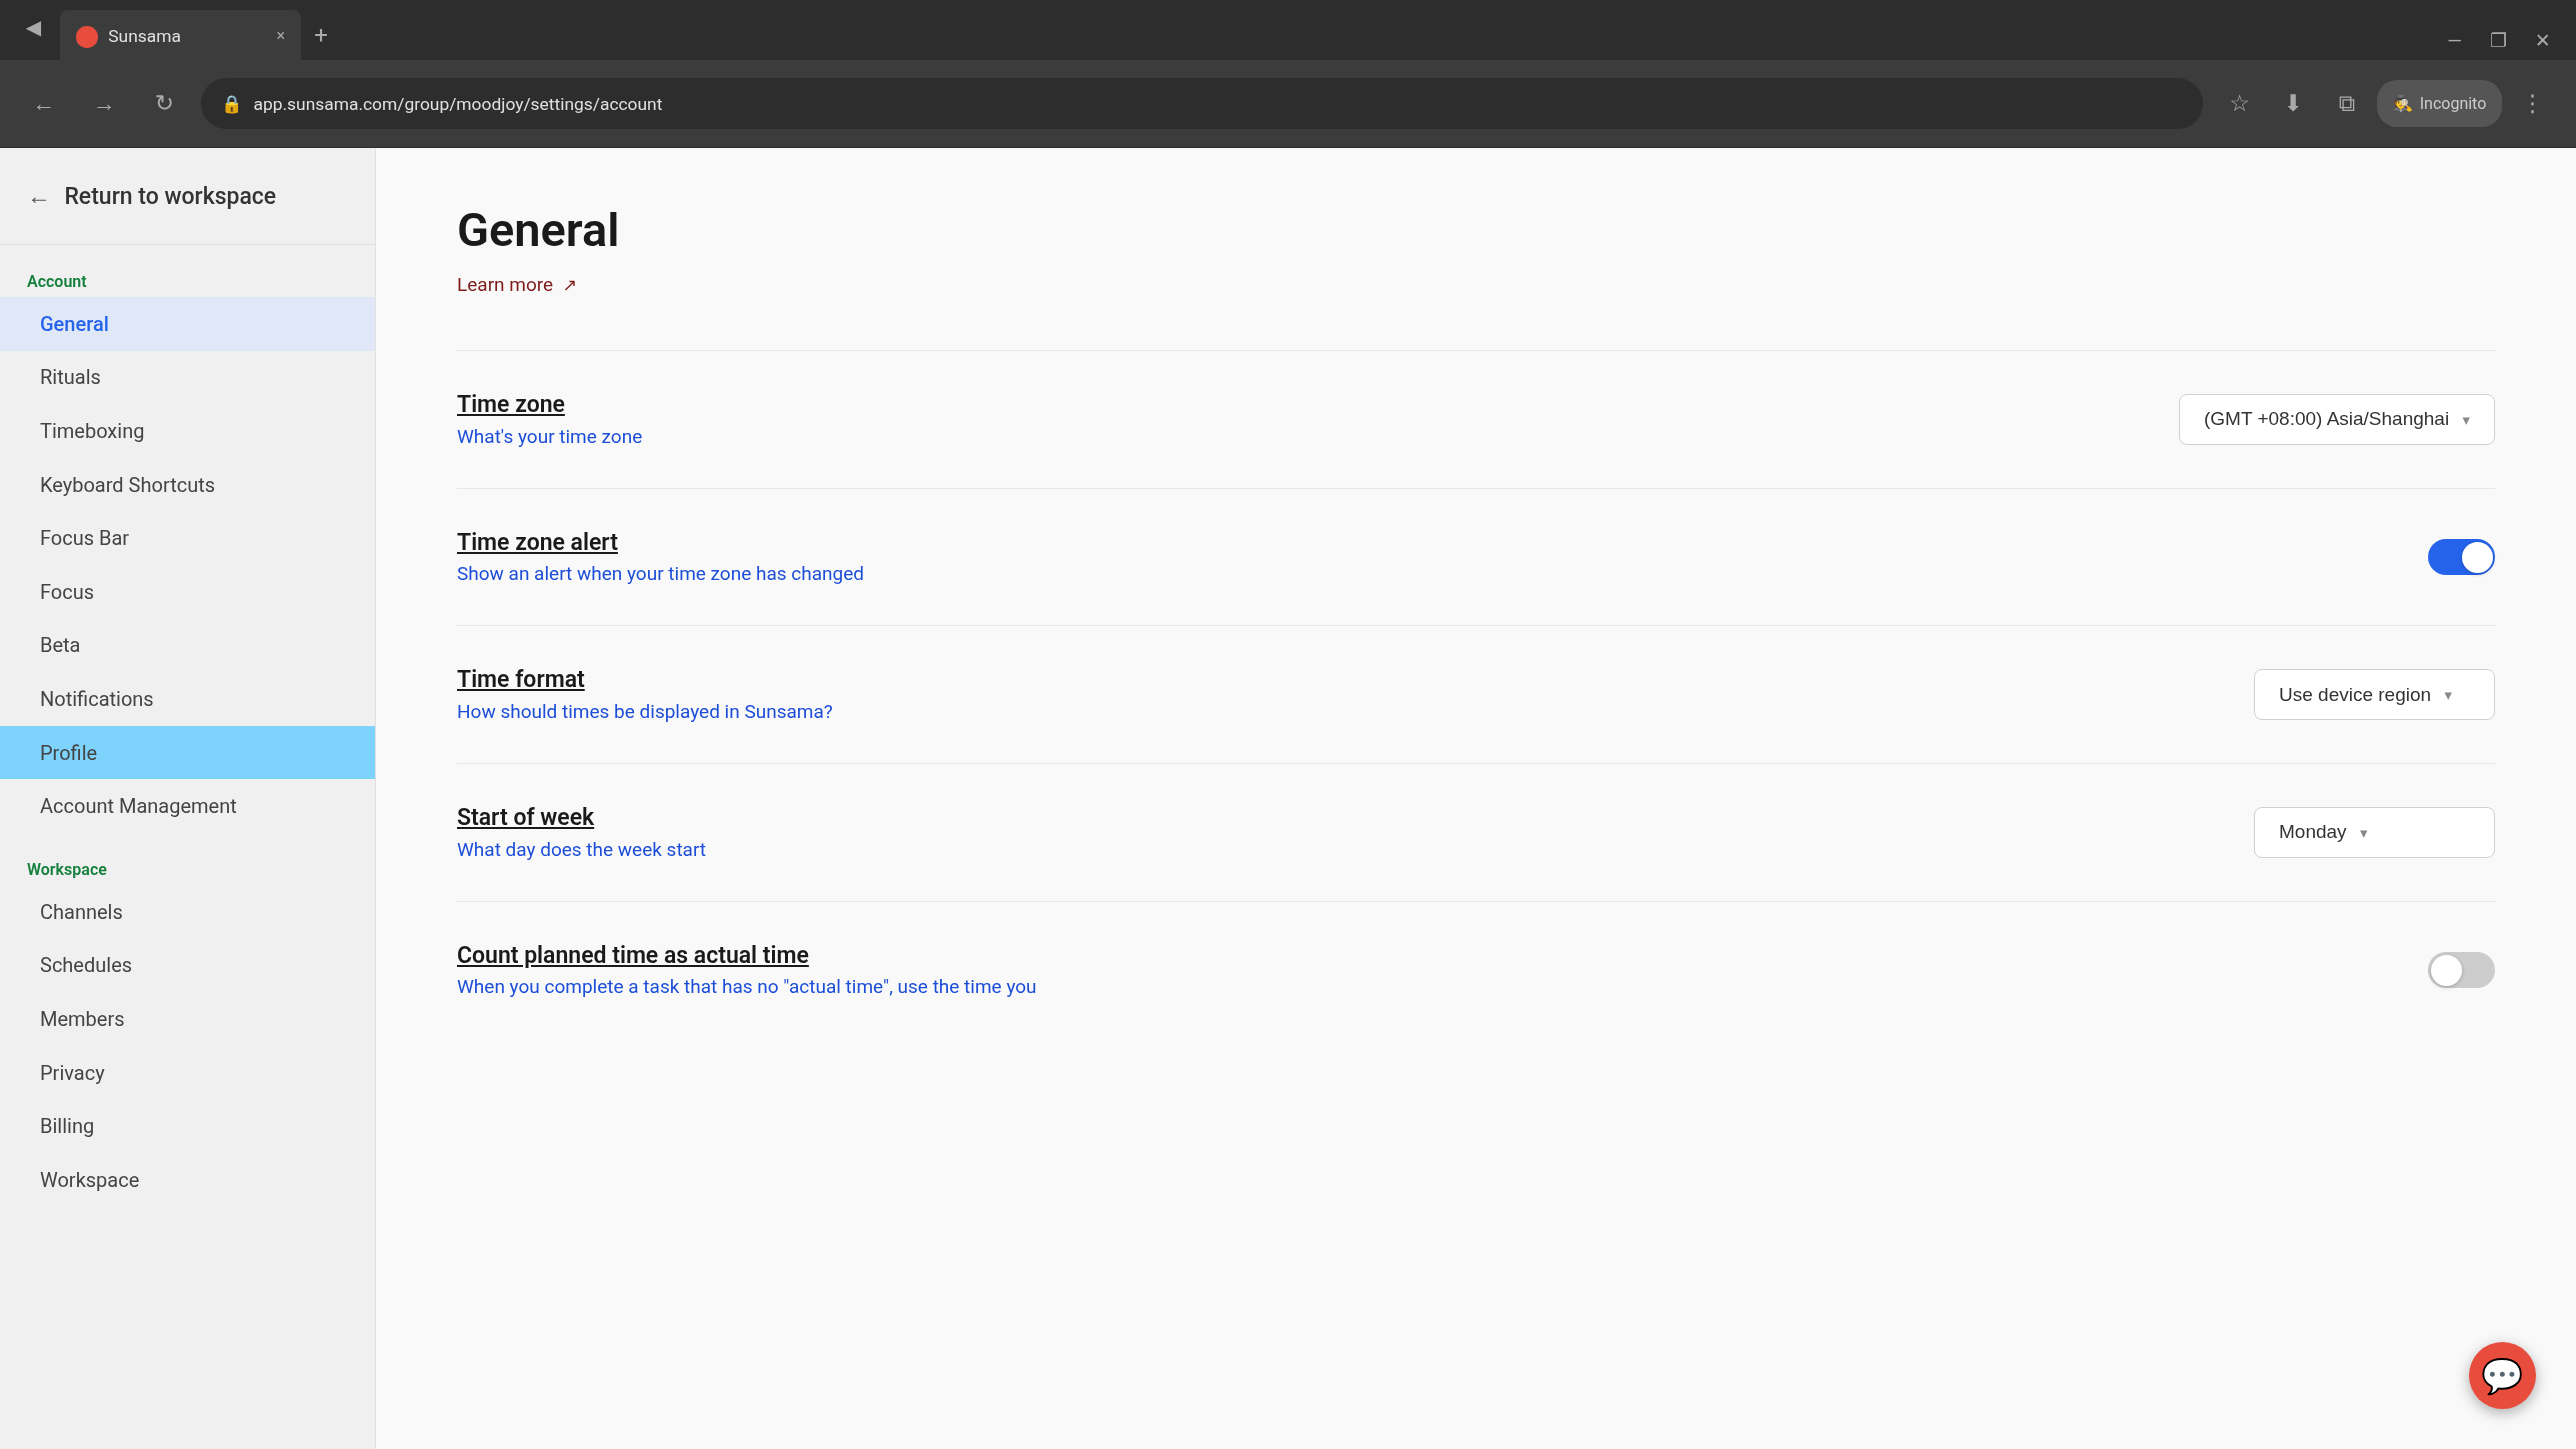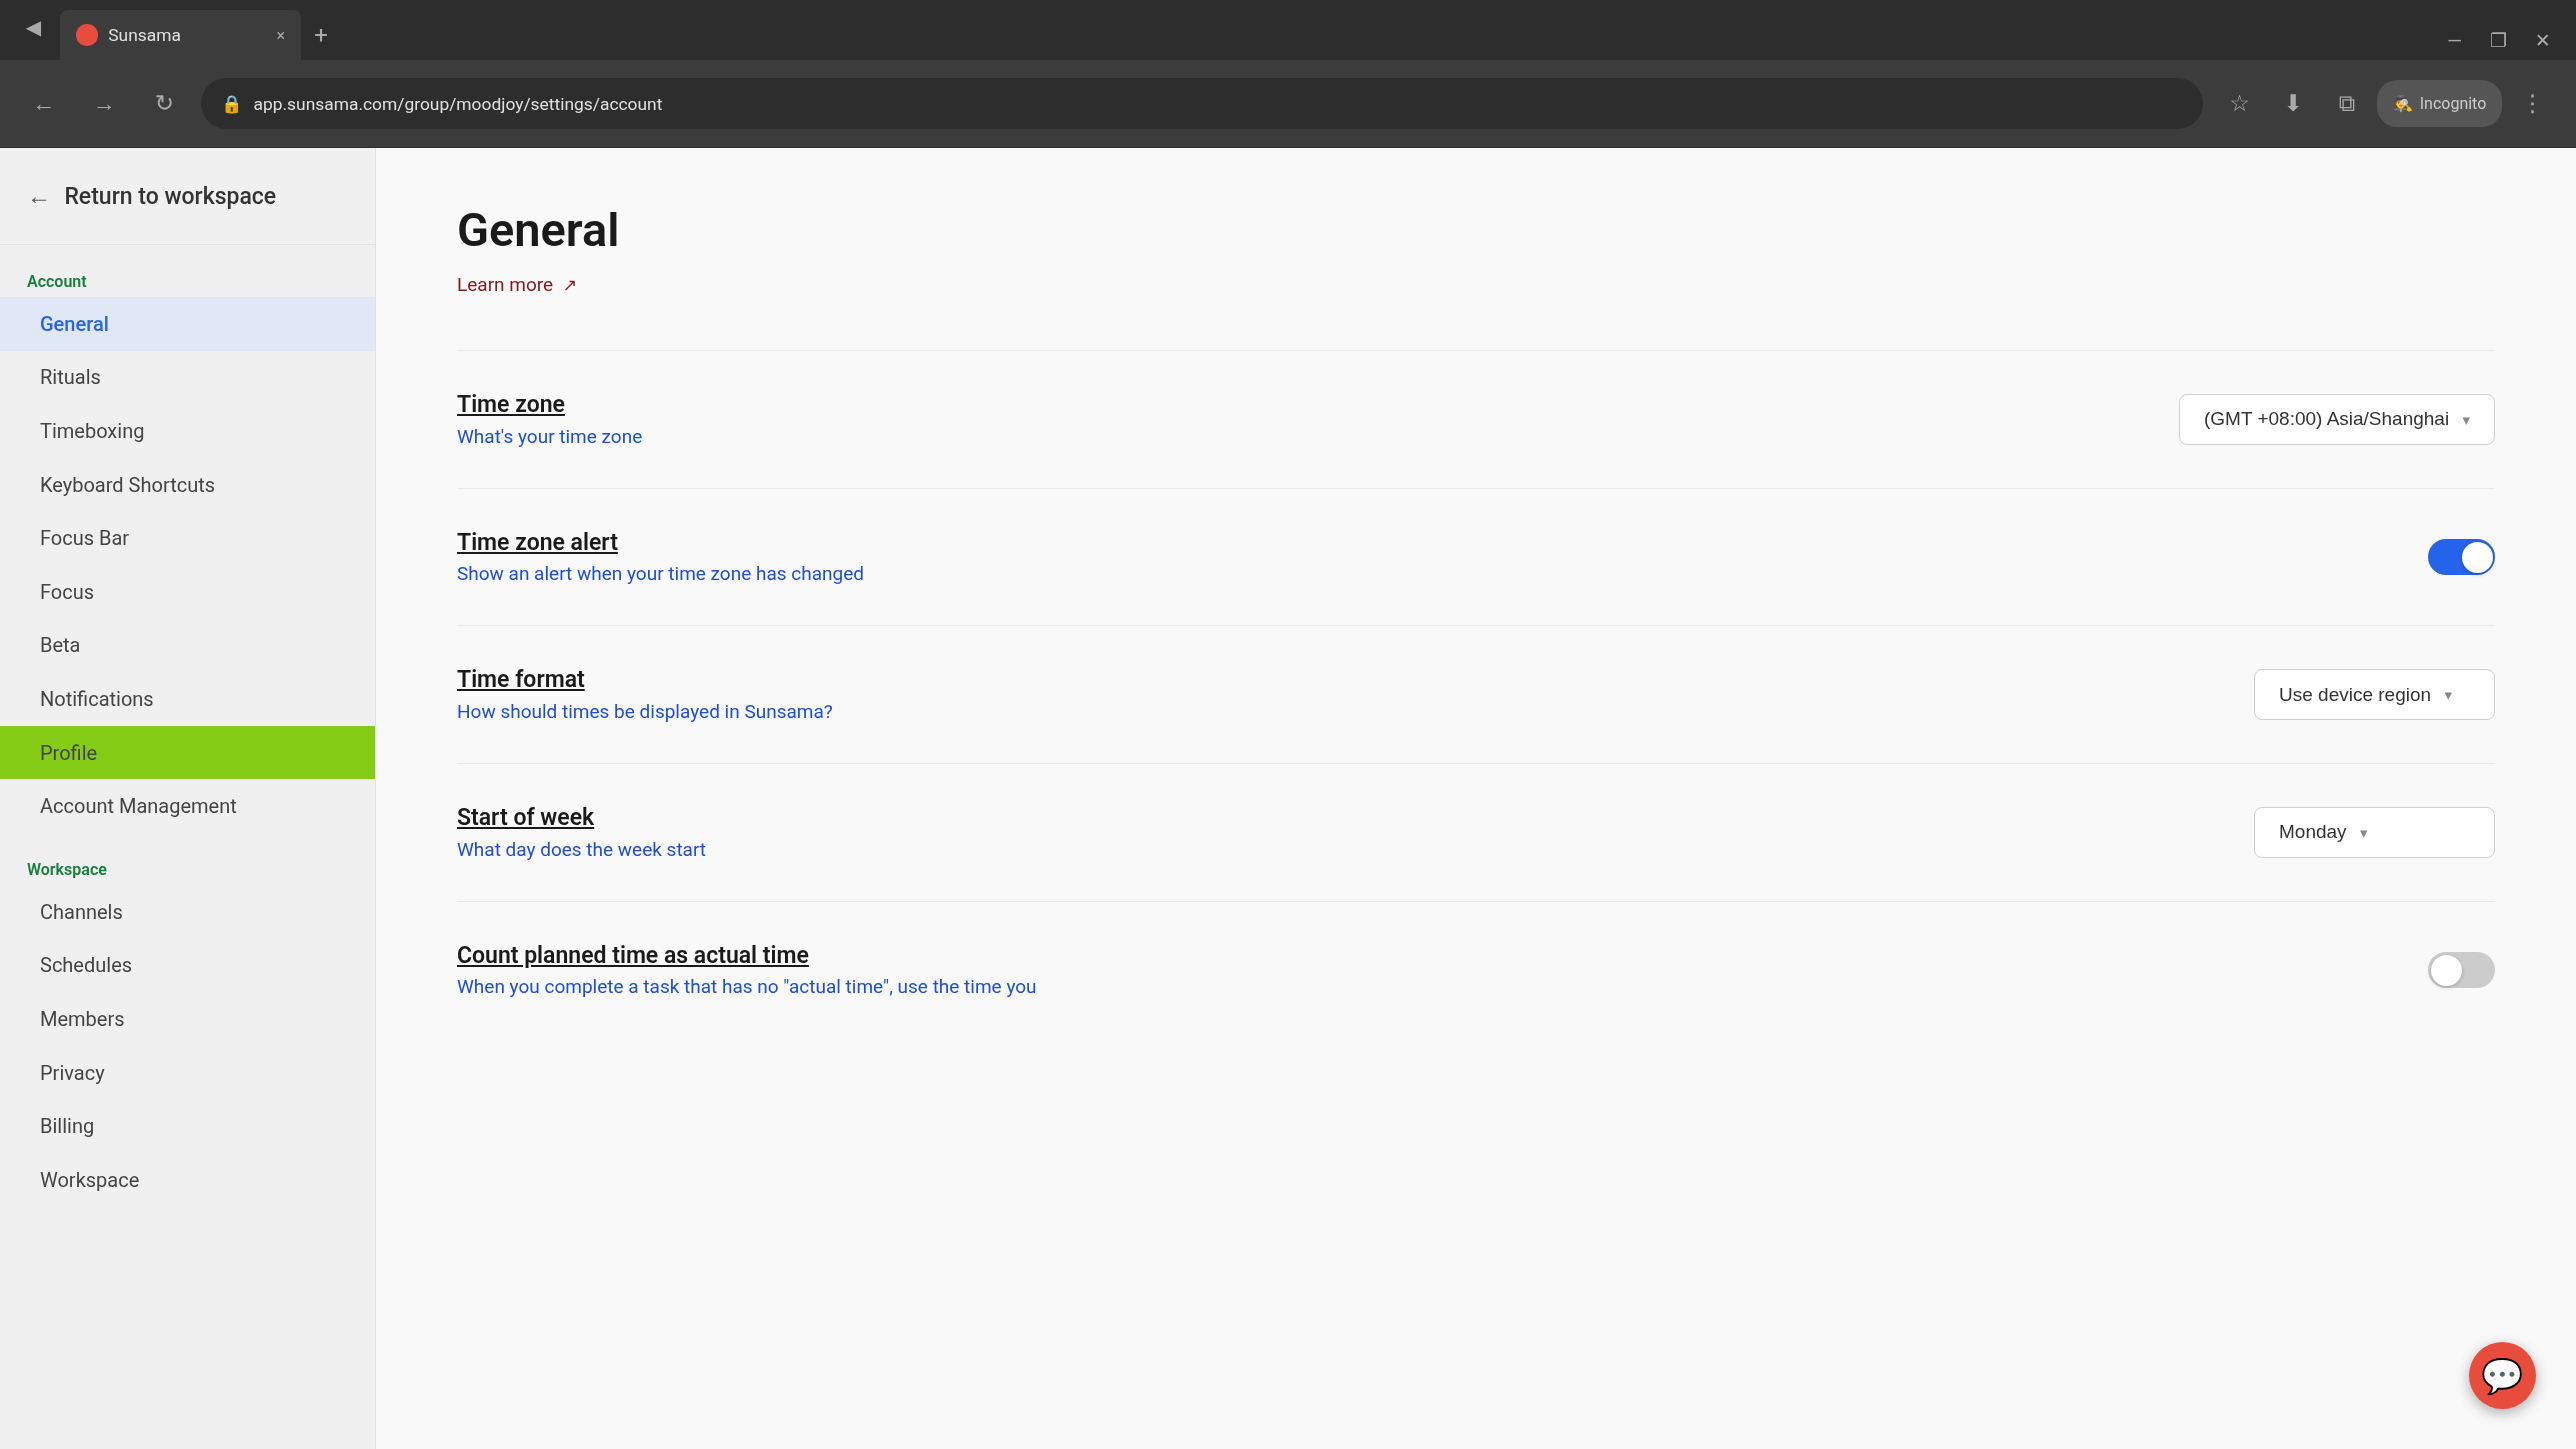--- a/index.html
+++ b/index.html
@@ -44,22 +44,21 @@
       margin-bottom: 5.4px;
     }
 
     .tab-active {
       background: #3c3c3c;
       border-radius: 8px 8px 0 0;
       height: 50px;
       min-width: 241px;
       max-width: 322px;
       display: flex;
-      align-items: center;
-      padding: 4px 16px;
+      padding: 16px 16px;
       gap: 10.7px;
       color: #e0e0e0;
       font-size: 17.4px;
     }
 
     .tab-favicon {
       width: 21.5px;
       height: 21.5px;
       background: #e74c3c;
       border-radius: 50%;
@@ -208,21 +207,21 @@
       transition: background 0.15s;
     }
 
     .sidebar-item.active {
       background: #e0e8f8;
       color: #2563eb;
       font-weight: 500;
     }
 
     .sidebar-item.hovered {
-      background: #84cc16;
+      background: #7dd3fc;
     }
 
     
     .main-content {
       flex: 1;
       background: #f9f9f9;
       overflow-y: auto;
       padding: 54px 81px;
     }
 

